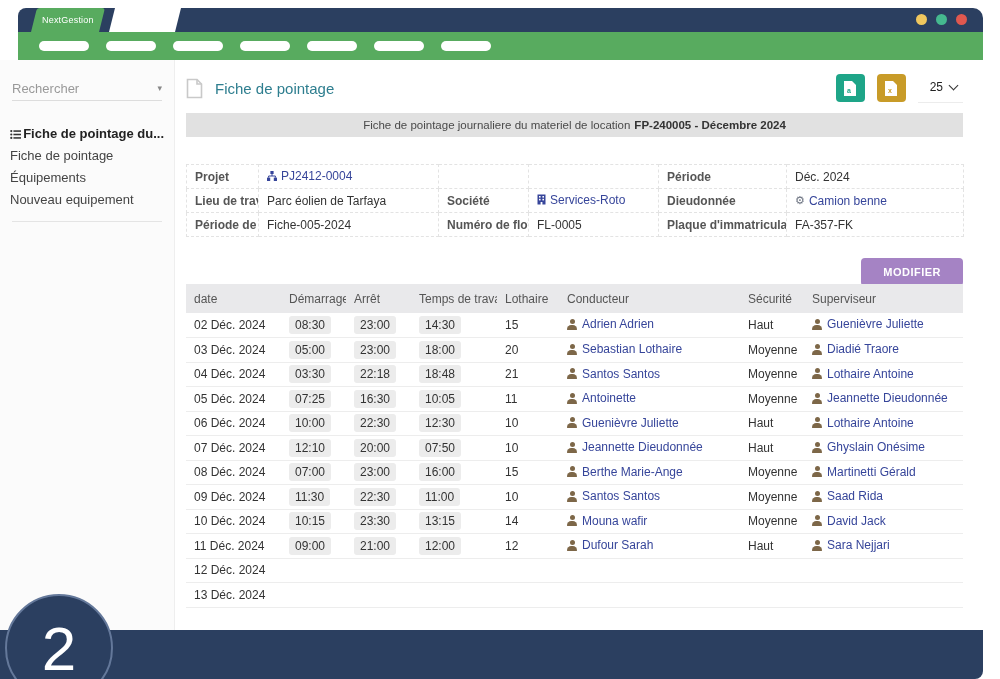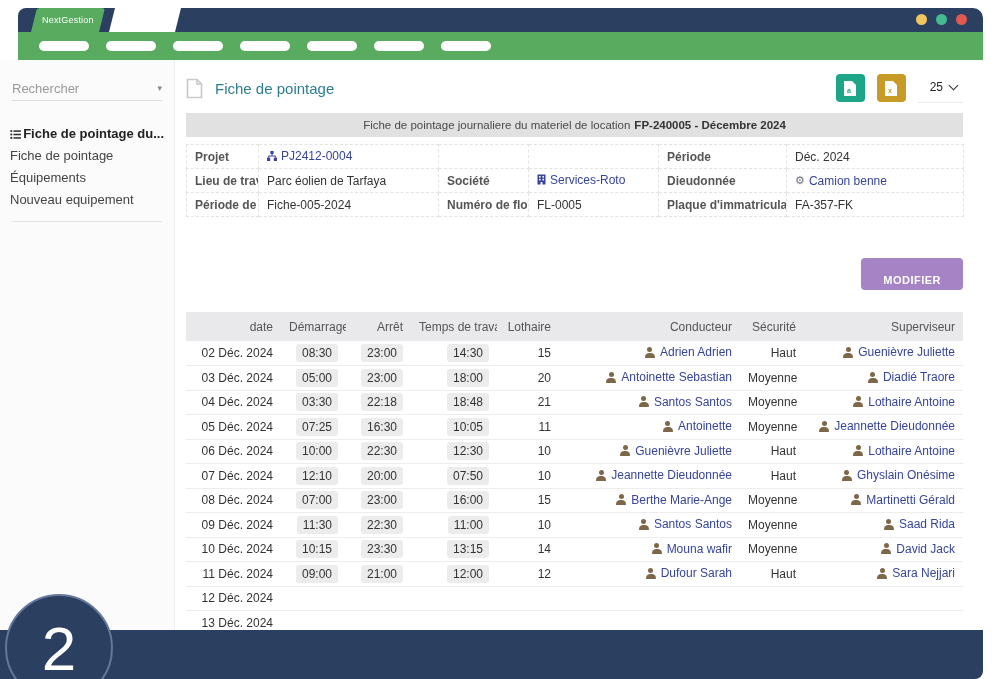--- a/index.html
+++ b/index.html
@@ -48,32 +48,32 @@
   .exp-btn.xls{background:#c89b28;}
   .page-size{display:flex;align-items:center;gap:7px;height:26px;padding:0 6px 2px 12px;
              border-bottom:1px solid #ececec;font-size:12px;color:#222;cursor:pointer;}
   .chev{width:6px;height:6px;border-left:1.6px solid #333;border-bottom:1.6px solid #333;
         transform:rotate(-45deg);margin-top:-3px;}
 
   .banner{top:53px;height:24px;background:#e1e1e1;display:flex;align-items:center;justify-content:center;
           font-size:11.5px;color:#4a4a4a;}
   .banner b{color:#333;margin-left:4px;}
 
-  .info-table{top:84px;}
+  .info-table{top:104px;}
   .info-table table{width:100%;border-collapse:collapse;table-layout:fixed;font-size:12px;}
   .info-table td{border:1px dashed #e3e3e3;padding:3px 8px;height:17px;overflow:hidden;white-space:nowrap;}
   .info-table td.lbl{font-weight:bold;color:#555;}
   .ilink{color:#36459a;text-decoration:none;cursor:pointer;display:inline-flex;align-items:center;gap:4px;}
   .gear{color:#6b7280;font-size:11px;}
 
   .mod-row{top:198px;text-align:right;}
-  .modifier-btn{background:#a583c4;color:#fff;border:none;border-radius:4px;height:28px;padding:16px 22px;
+  .modifier-btn{background:#a583c4;color:#fff;border:none;border-radius:4px;height:28px;padding:8px 22px;
                 font-size:11px;font-weight:bold;letter-spacing:.5px;cursor:pointer;}
 
-  .data-table{top:252px;text-align:right;}
+  .data-table{top:224px;}
   .data-table table{width:100%;border-collapse:collapse;table-layout:fixed;font-size:12px;}
   .data-table thead td{background:#e9e9eb;color:#555;height:29px;padding:0 8px;white-space:nowrap;overflow:hidden;}
   .data-table tbody td{height:24.5px;padding:0 8px;border-bottom:1px solid #ededed;color:#333;
                        white-space:nowrap;overflow:hidden;box-sizing:border-box;}
   .badge{display:inline-block;background:#ececec;border-radius:3px;padding:2px 6px;color:#333;}
   .nlink{color:#36459a;text-decoration:none;cursor:pointer;display:inline-flex;align-items:center;gap:5px;}
   .p-icon{display:inline-block;width:10px;height:11px;position:relative;flex:0 0 auto;}
   .p-icon::before{content:"";position:absolute;top:0;left:2.5px;width:5px;height:5px;border-radius:50%;background:#7d6748;}
   .p-icon::after{content:"";position:absolute;bottom:0;left:0;width:10px;height:5px;border-radius:5px 5px 1px 1px;background:#7d6748;}
 
@@ -286,21 +286,21 @@
                 </a></td>
           </tr>
           <tr>
             <td>03 Déc. 2024</td>
             <td><span class="badge">05:00</span></td>
             <td><span class="badge">23:00</span></td>
             <td><span class="badge">18:00</span></td>
             <td>20</td>
             <td><a class="nlink">
                   <span class="p-icon"></span>
-                  <span>Antoinette Sebastian</span>
+                  <span>Sebastian Lothaire</span>
                 </a></td>
             <td>Moyenne</td>
             <td><a class="nlink">
                   <span class="p-icon"></span>
                   <span>Diadié Traore</span>
                 </a></td>
           </tr>
           <tr>
             <td>04 Déc. 2024</td>
             <td><span class="badge">03:30</span></td>

